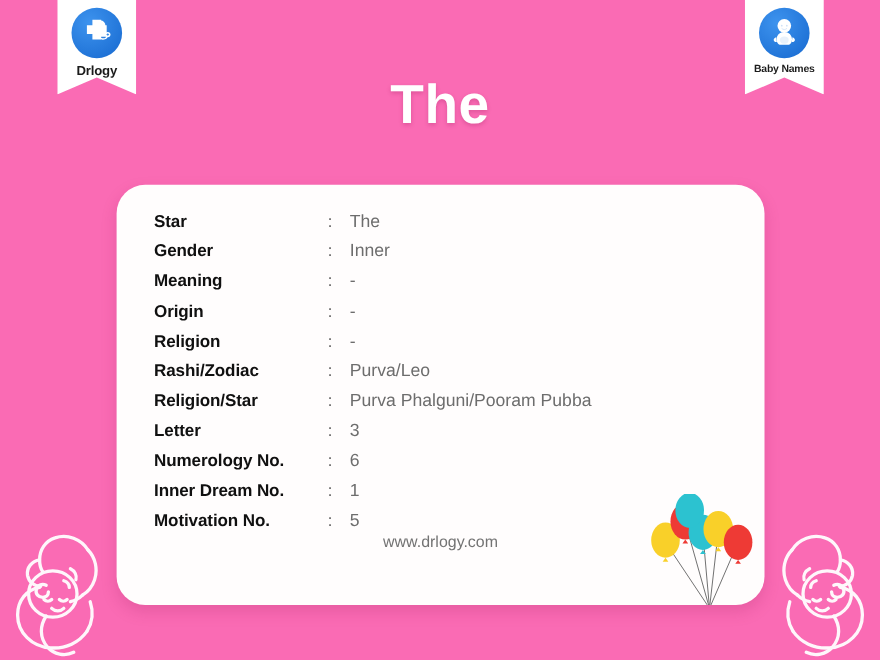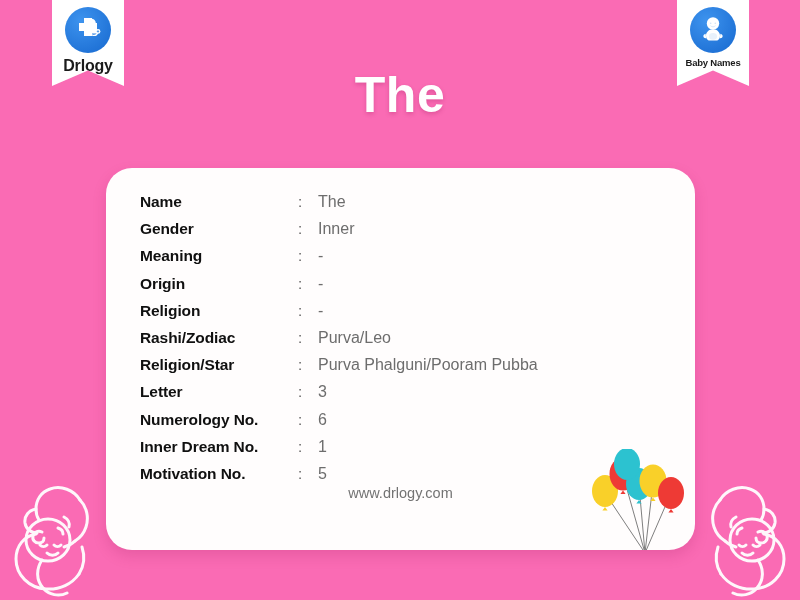--- a/index.html
+++ b/index.html
@@ -32,21 +32,21 @@
 
   .badge-circle {
     width:46px; height:46px;
     border-radius:50%;
     background:#1f7be0;
     background:radial-gradient(circle at 35% 30%, #3d93ee 0%, #1668cf 100%);
     display:flex; align-items:center; justify-content:center;
   }
   .badge-label {
     margin-top:4px;
-    font-size:16px;
+    font-size:12px;
     font-weight:bold;
     color:#1b1b1b;
     letter-spacing:-0.2px;
     white-space:nowrap;
   }
   .badge.right .badge-label { font-size:9.5px; }
 
   
   .page-title {
     position:absolute;
@@ -166,21 +166,21 @@
   </div>
   <div class="badge-label">Baby Names</div>
 </div>
 
 <div class="page-title">The</div>
 
 <div class="card">
 
   <div class="detail-list">
     <div class="detail-row">
-      <span class="detail-label">Name</span>
+      <span class="detail-label">Star</span>
       <span class="detail-colon">:</span>
       <span class="detail-value">The</span>
     </div>
     <div class="detail-row">
       <span class="detail-label">Gender</span>
       <span class="detail-colon">:</span>
       <span class="detail-value">Inner</span>
     </div>
     <div class="detail-row">
       <span class="detail-label">Meaning</span>

